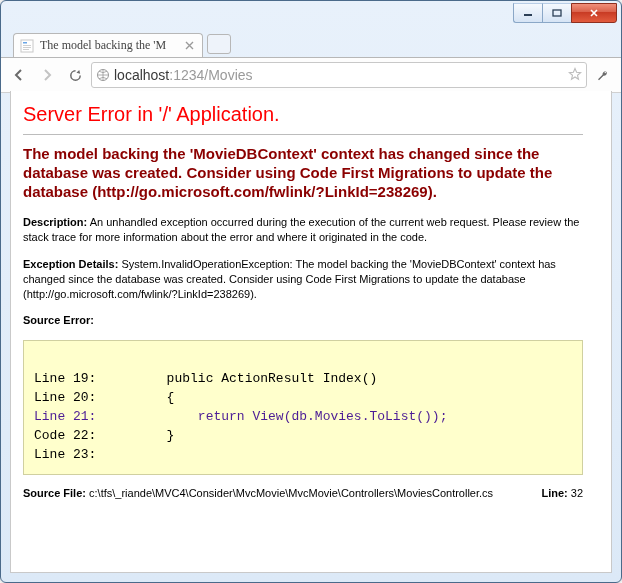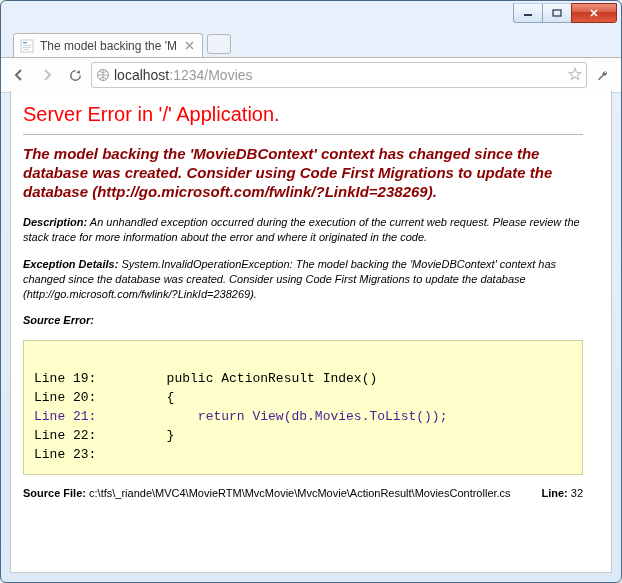--- a/index.html
+++ b/index.html
@@ -83,20 +83,21 @@
   .tab .favicon {
     width: 14px;
     height: 14px;
     flex-shrink: 0;
   }
   .tab .tab-title {
     flex: 1;
     white-space: nowrap;
     overflow: hidden;
     text-overflow: clip;
+    font-family: Liberation Serif, serif;
   }
   .tab .tab-close {
     width: 14px;
     height: 14px;
     color: #888;
     display: flex;
     align-items: center;
     justify-content: center;
     font-size: 12px;
     flex-shrink: 0;
@@ -185,34 +186,32 @@
     font-size: 20px;
     margin: 2px 0 8px 0;
   }
   hr.sep {
     border: none;
     border-top: 1px solid #bcbcbc;
     margin: 2px 0 10px 0;
   }
   h2.err-sub {
     font-family: Verdana, Arial, sans-serif;
-    font-style: italic;
     font-weight: bold;
     color: #8b0000;
     font-size: 15px;
     margin: 0 0 14px 0;
     line-height: 1.25;
   }
   .block {
     font-family: Arial, sans-serif;
     font-size: 11px;
     color: #000;
     margin: 0 0 12px 0;
     line-height: 1.35;
-    font-style: italic;
   }
   .block b { font-weight: bold; }
   .codebox {
     background: #ffffcc;
     border: 1px solid #d0d0a0;
     padding: 10px 10px;
     font-family: Consolas, "Courier New", monospace;
     font-size: 13px;
     white-space: pre;
     color: #000;
@@ -318,22 +317,22 @@
     <p class="block"><b>Description:</b><span> An unhandled exception occurred during the execution of the current web request. Please review the stack trace for more information about the error and where it originated in the code.</span></p>
 
     <p class="block"><b>Exception Details:</b><span> System.InvalidOperationException: The model backing the 'MovieDBContext' context has changed since the database was created. Consider using Code First Migrations to update the database (http://go.microsoft.com/fwlink/?LinkId=238269).</span></p>
 
     <p class="block"><b>Source Error:</b></p>
 
     <div class="codebox">
 <span>Line 19:         public ActionResult Index()</span>
 <span>Line 20:         {</span>
 <span class="hl">Line 21:             return View(db.Movies.ToList());</span>
-<span>Line 22:         }</span>
+<span>Code 22:         }</span>
 <span>Line 23:</span></div>
 
     <p class="srcfile">
-      <b>Source File:</b><span> c:\tfs\_riande\MVC4\MovieRTM\MvcMovie\MvcMovie\ActionResult\MoviesController.cs</span>
+      <b>Source File:</b><span> c:\tfs\_riande\MVC4\Consider\MvcMovie\MvcMovie\Controllers\MoviesController.cs</span>
       <span class="line-lbl"><b>Line:</b><span> 32</span></span>
     </p>
   </div>
 
 </div>
 
 </body></html>

